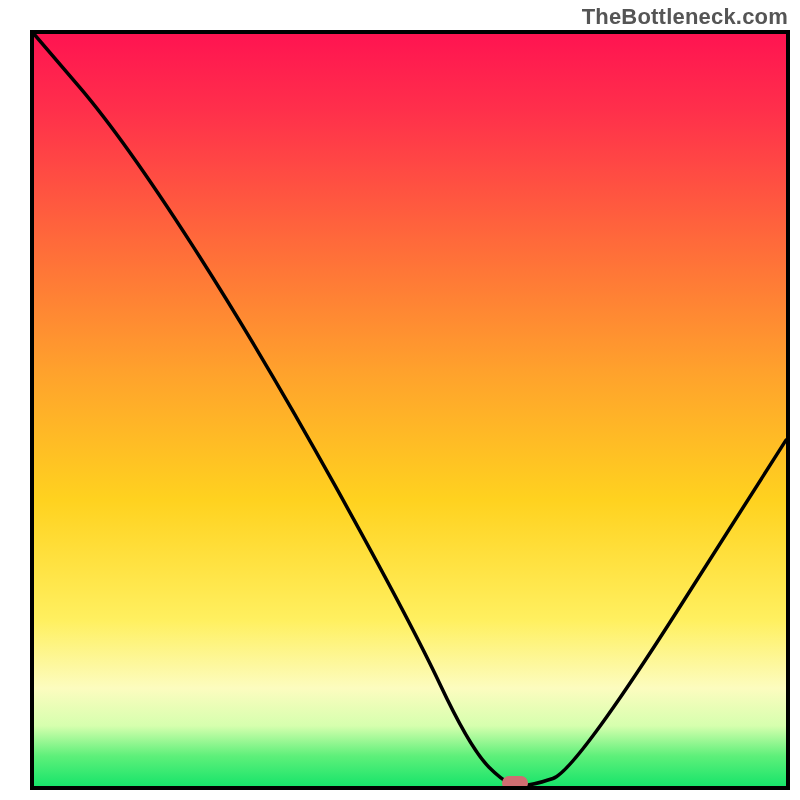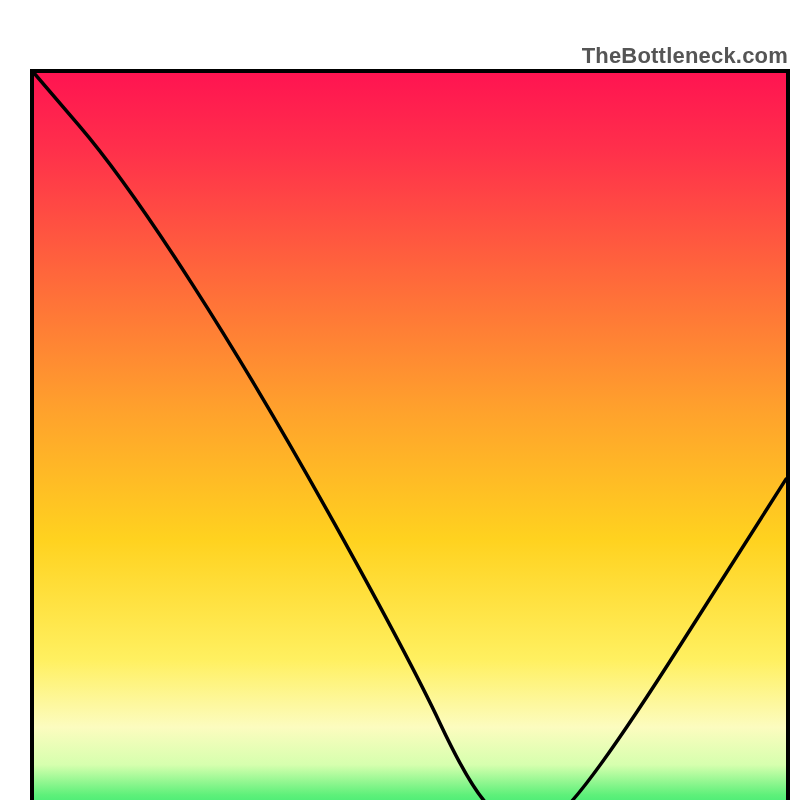--- a/index.html
+++ b/index.html
@@ -7,21 +7,20 @@
     padding: 0;
     width: 800px;
     height: 800px;
     background: #ffffff;
     font-family: Arial, Helvetica, sans-serif;
   }
   .container {
     position: relative;
     width: 800px;
     height: 612px;
-    margin-top: 39px;
   }
   .watermark {
     position: absolute;
     top: 4px;
     right: 12px;
     font-size: 22px;
     font-weight: 600;
     color: #555;
     letter-spacing: 0.2px;
     z-index: 10;

